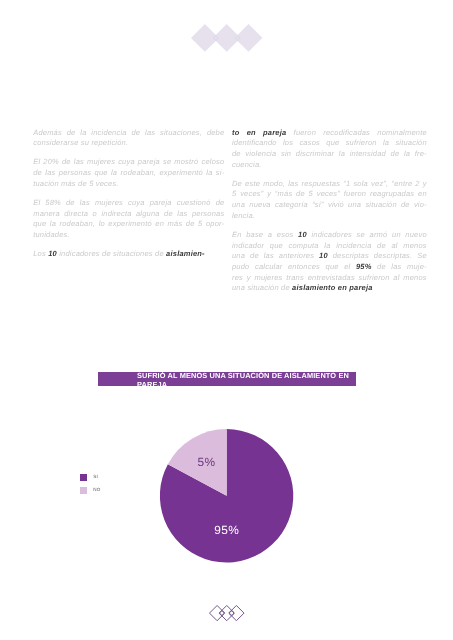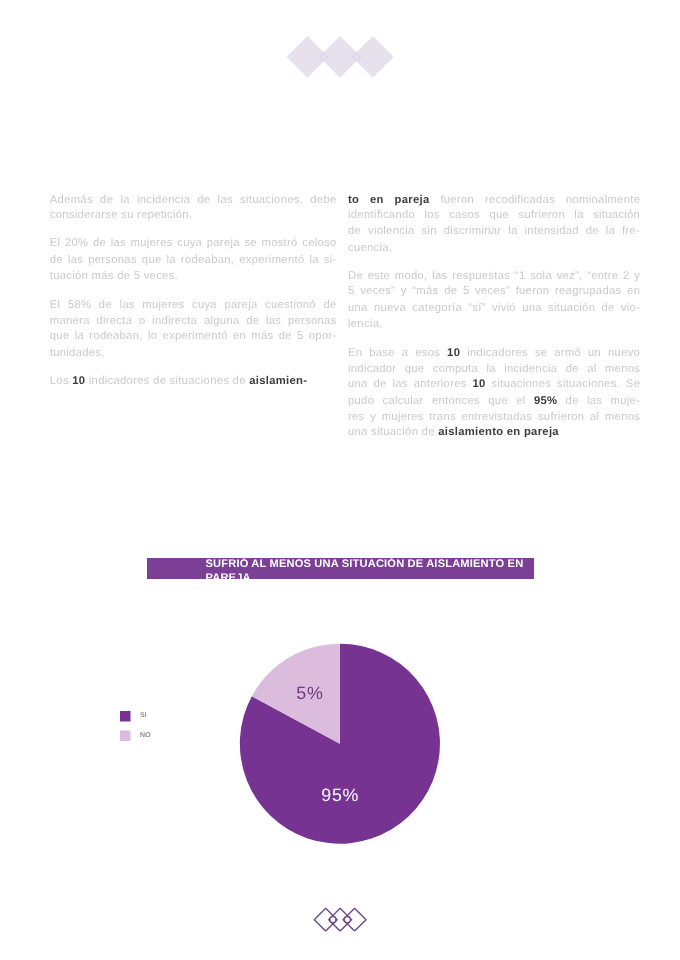--- a/index.html
+++ b/index.html
@@ -11,21 +11,21 @@
   
   .orn-top{position:absolute;left:190.8px;top:24.4px;width:71.4px;height:27.8px;}
   .orn-bot{position:absolute;left:209.3px;top:604.6px;width:35.5px;height:16.2px;}
 
   
   .col{position:absolute;top:127.6px;will-change:opacity;font-size:7.5px;line-height:10.7px;color:#cacaca;
        text-align:justify;text-justify:inter-word;letter-spacing:0.2px;
        -webkit-font-smoothing:antialiased;}
   .col-l{left:33.2px;width:191.2px;}
   .col-r{left:232px;width:194.8px;}
-  .col p{margin:0 0 8.4px 0;}
+  .col p{margin:0 0 8.4px 0;font-style:italic;}
   .col p:last-child{margin-bottom:12px;}
   .col b{color:#3c3c3c;font-weight:bold;}
   
   .ln{display:block;text-align:justify;text-align-last:justify;height:10.7px;}
   .ln.last{text-align-last:left;}
 
   
   .banner{position:absolute;left:98px;top:371.8px;will-change:opacity;width:258px;height:14.4px;
           background:#7b3f96;color:#ffffff;font-size:7.4px;font-weight:bold;
           letter-spacing:0.12px;display:flex;align-items:center;justify-content:center;
@@ -83,21 +83,21 @@
       </p>
       <p>
         <span class="ln"><span>De este modo, las respuestas “1 sola vez”, “entre 2 y</span></span>
         <span class="ln"><span>5 veces” y “más de 5 veces” fueron reagrupadas en</span></span>
         <span class="ln"><span>una nueva categoría “sí” vivió una situación de vio-</span></span>
         <span class="ln last"><span>lencia.</span></span>
       </p>
       <p>
         <span class="ln"><span>En base a esos </span><b>10</b><span> indicadores se armó un nuevo</span></span>
         <span class="ln"><span>indicador que computa la incidencia de al menos</span></span>
-        <span class="ln"><span>una de las anteriores </span><b>10</b><span> situaciones situaciones. Se</span></span>
+        <span class="ln"><span>una de las anteriores </span><b>10</b><span> descriptas descriptas. Se</span></span>
         <span class="ln"><span>pudo calcular entonces que el </span><b>95%</b><span> de las muje-</span></span>
         <span class="ln"><span>res y mujeres trans entrevistadas sufrieron al menos</span></span>
         <span class="ln last"><span>una situación de </span><b>aislamiento en pareja</b></span>
       </p>
     </div>
 
   <div class="banner">
     <span>SUFRIÓ AL MENOS UNA SITUACIÓN DE AISLAMIENTO EN PAREJA</span>
   </div>
 

